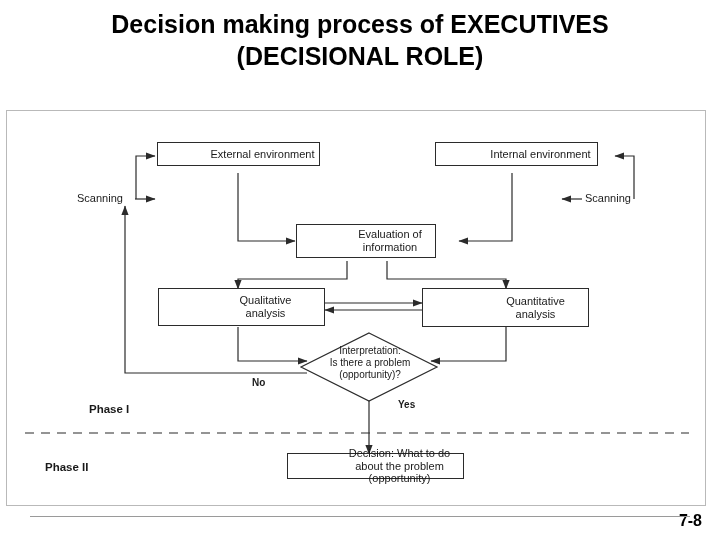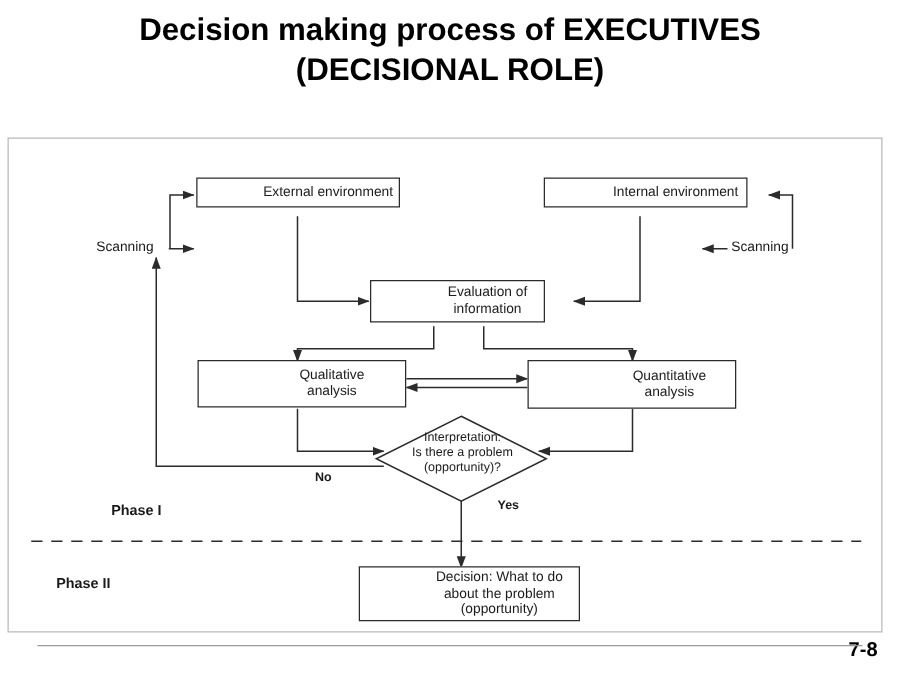--- a/index.html
+++ b/index.html
@@ -173,21 +173,21 @@
 
     <div class="node" style="left:415px; top:177px; width:167px; height:39px;padding-left:16px;">
       <span>Quantitative
 analysis</span>
     </div>
 
     <div class="plain-label" style="left:302px; top:234px; width:122px; text-align:center; font-size:10px;">Interpretation:
 Is there a problem
 (opportunity)?</div>
 
-    <div class="node" style="left:280px; top:342px; width:177px; height:44px;">
+    <div class="node" style="left:280px; top:342px; width:177px; height:26px;">
       <span>Decision: What to do
 about the problem
 (opportunity)</span>
     </div>
 
     <div class="plain-label" style="left:70px; top:81px;">Scanning</div>
 
     <div class="plain-label" style="left:578px; top:81px;">Scanning</div>
 
     <div class="plain-label small-bold" style="left:245px; top:266px;">No</div>

